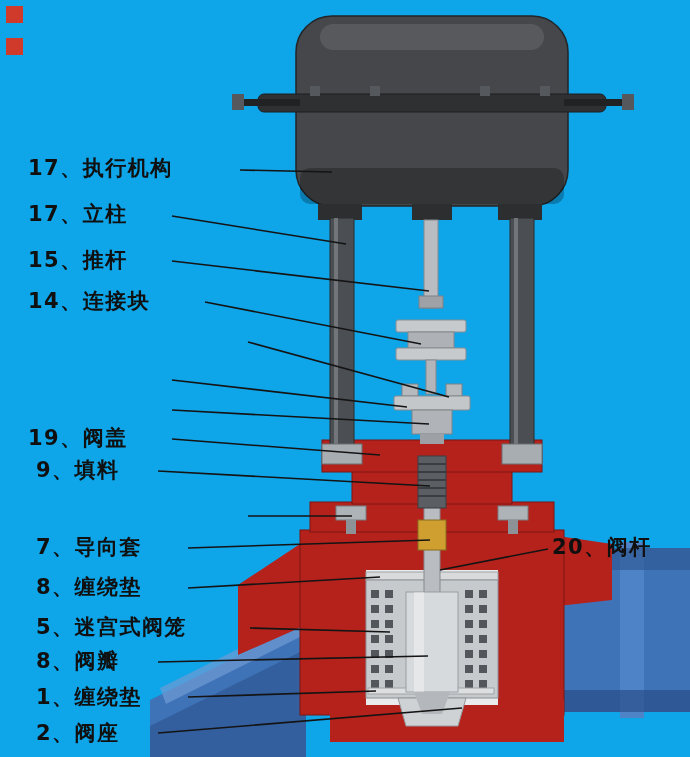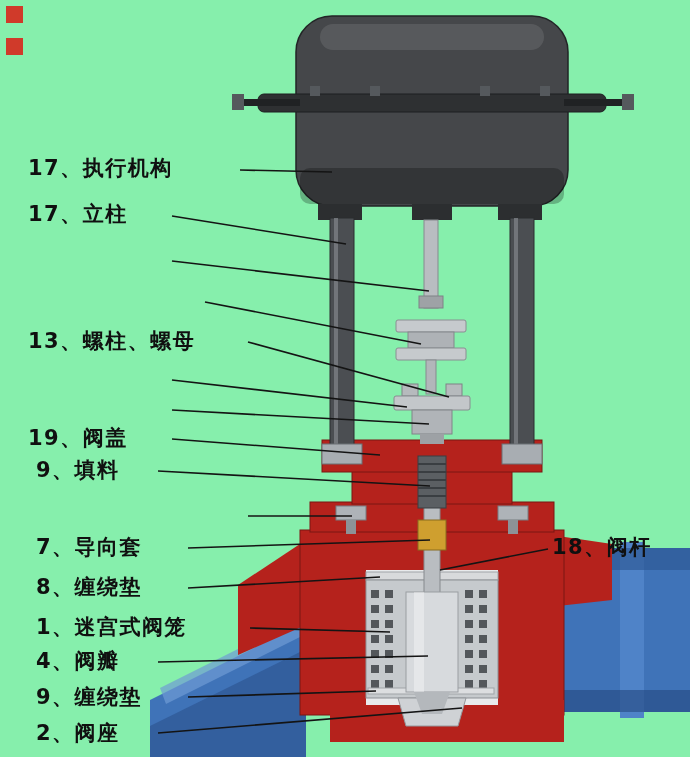--- a/index.html
+++ b/index.html
@@ -1,17 +1,17 @@
 <!DOCTYPE html>
 <html><head>
 <meta charset="utf-8">
 <style>
   html,body{margin:0;padding:0;background:#ffffff;}
   .stage{
-    position:relative;width:690px;height:757px;background:#86efac;overflow:hidden;
+    position:relative;width:690px;height:757px;background:#0ea5e9;overflow:hidden;
     font-family:"DejaVu Sans","Liberation Sans",sans-serif;
   }
   .stage svg{position:absolute;left:0;top:0;}
   .label{
     position:absolute;font-weight:700;font-size:21px;color:#101010;
     white-space:nowrap;letter-spacing:1.5px;line-height:1.1;
   }
 </style>
 </head>
 <body>
@@ -137,24 +137,25 @@
     <line x1="250" y1="628" x2="390" y2="632"></line>
     <line x1="158" y1="662" x2="428" y2="656"></line>
     <line x1="188" y1="697" x2="376" y2="691"></line>
     <line x1="158" y1="733" x2="462" y2="708"></line>
     <line x1="548" y1="549" x2="440" y2="570"></line>
   </g>
 </svg>
 
   <div class="label" style="left:28px;top:157px">17、执行机构</div>
   <div class="label" style="left:28px;top:203px">17、立柱</div>
-  <div class="label" style="left:28px;top:330px">13、螺柱、螺母</div>
+  <div class="label" style="left:28px;top:249px">15、推杆</div>
+  <div class="label" style="left:28px;top:290px">14、连接块</div>
   <div class="label" style="left:28px;top:427px">19、阀盖</div>
   <div class="label" style="left:36px;top:459px">9、填料</div>
   <div class="label" style="left:36px;top:536px">7、导向套</div>
   <div class="label" style="left:36px;top:576px">8、缠绕垫</div>
-  <div class="label" style="left:36px;top:616px">1、迷宫式阀笼</div>
-  <div class="label" style="left:36px;top:650px">4、阀瓣</div>
-  <div class="label" style="left:36px;top:686px">9、缠绕垫</div>
+  <div class="label" style="left:36px;top:616px">5、迷宫式阀笼</div>
+  <div class="label" style="left:36px;top:650px">8、阀瓣</div>
+  <div class="label" style="left:36px;top:686px">1、缠绕垫</div>
   <div class="label" style="left:36px;top:722px">2、阀座</div>
-  <div class="label" style="left:552px;top:536px">18、阀杆</div>
+  <div class="label" style="left:552px;top:536px">20、阀杆</div>
 
 </div>
 
 </body></html>

